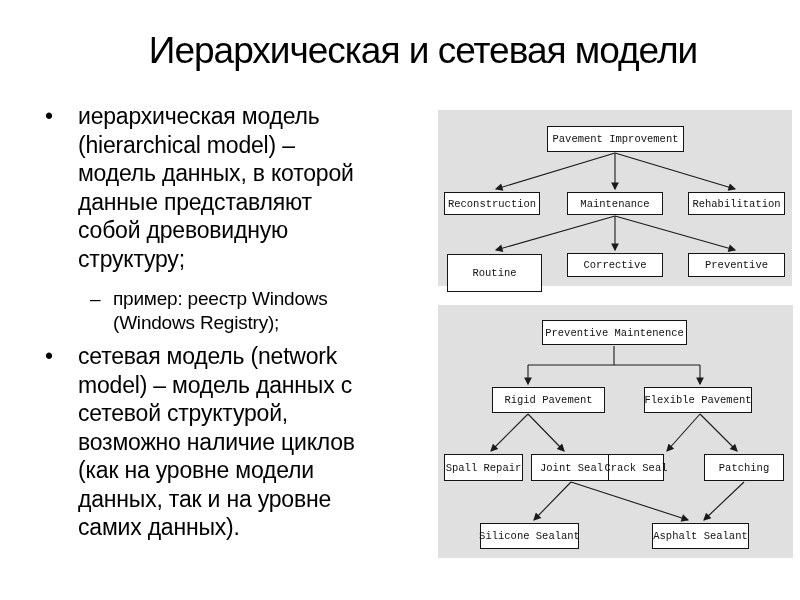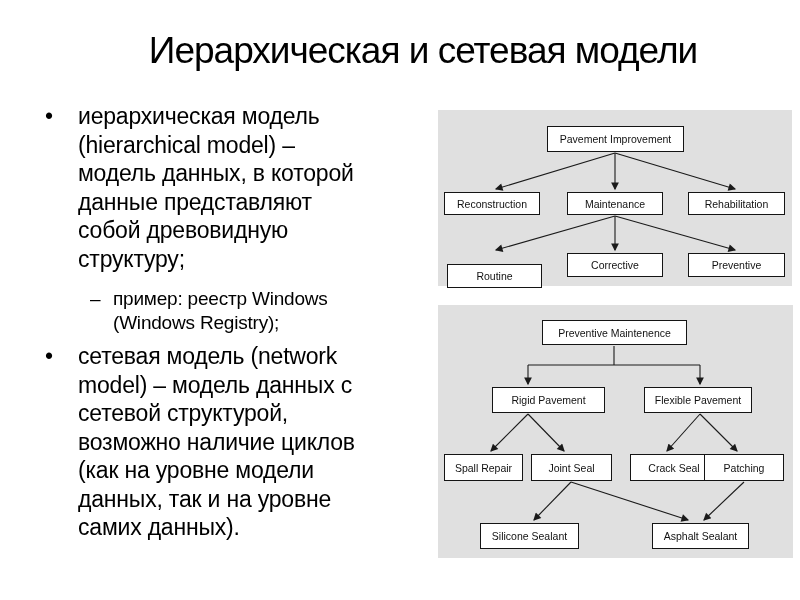--- a/index.html
+++ b/index.html
@@ -29,38 +29,38 @@
 
   
   .panel { position:absolute; background:#e0e0e0; }
   .panel-top    { left:438px; top:110px; width:354px; height:176px; }
   .panel-bottom { left:438px; top:305px; width:355px; height:253px; }
   .panel svg { position:absolute; left:0; top:0; z-index:1; }
   .node {
     position:absolute; z-index:2; box-sizing:border-box;
     background:#ffffff; border:1px solid #141414;
     display:flex; align-items:center; justify-content:center;
-    font-family:Liberation Sans, sans-serif; font-size:10.5px;
+    font-family:Liberation Mono, monospace; font-size:10.5px;
     white-space:nowrap; color:#111;
   }
   
   .n-pi    { left:109px; top:16px;  width:137px; height:26px; }
   .n-rec   { left:6px;   top:82px;  width:96px;  height:23px; }
   .n-mnt   { left:129px; top:82px;  width:96px;  height:23px; }
   .n-reh   { left:250px; top:82px;  width:97px;  height:23px; }
-  .n-rou   { left:9px;   top:154px; width:95px;  height:24px; }
+  .n-rou   { left:9px;   top:144px; width:95px;  height:38px; }
   .n-cor   { left:129px; top:143px; width:96px;  height:24px; }
   .n-pre   { left:250px; top:143px; width:97px;  height:24px; }
   
   .n-pm    { left:104px; top:15px;  width:145px; height:25px; }
   .n-rig   { left:34px;  top:82px;  width:113px; height:26px;margin-left:20px; }
   .n-flex  { left:206px; top:82px;  width:108px; height:26px; }
   .n-spall { left:6px;   top:149px; width:79px;  height:27px; }
   .n-joint { left:93px;  top:149px; width:81px;  height:27px; }
-  .n-crack { left:192px; top:149px; width:88px;  height:27px; }
+  .n-crack { left:170px; top:149px; width:56px;  height:27px; }
   .n-patch { left:266px; top:149px; width:80px;  height:27px; }
   .n-sil   { left:42px;  top:218px; width:99px;  height:26px; }
   .n-asp   { left:214px; top:218px; width:97px;  height:26px; }
 
   .edge { stroke:#1a1a1a; stroke-width:1.1; fill:none; }
 </style>
 </head>
 <body>
 
 <div class="slide">

